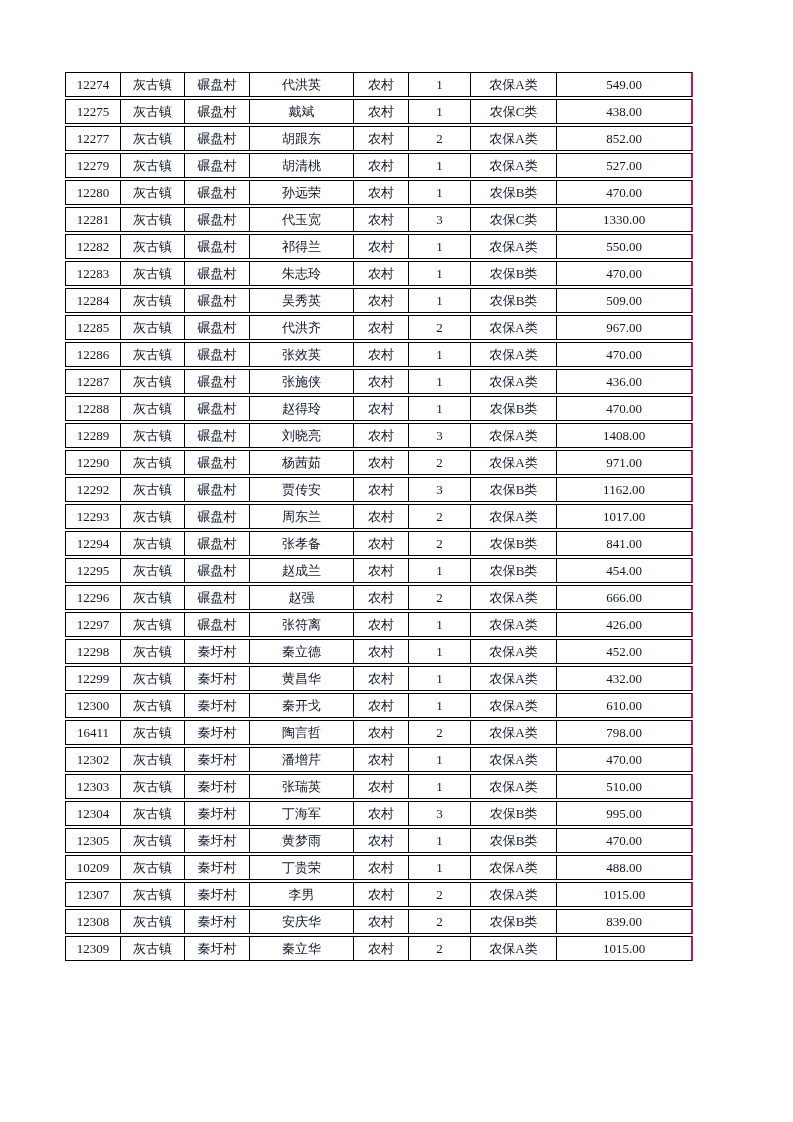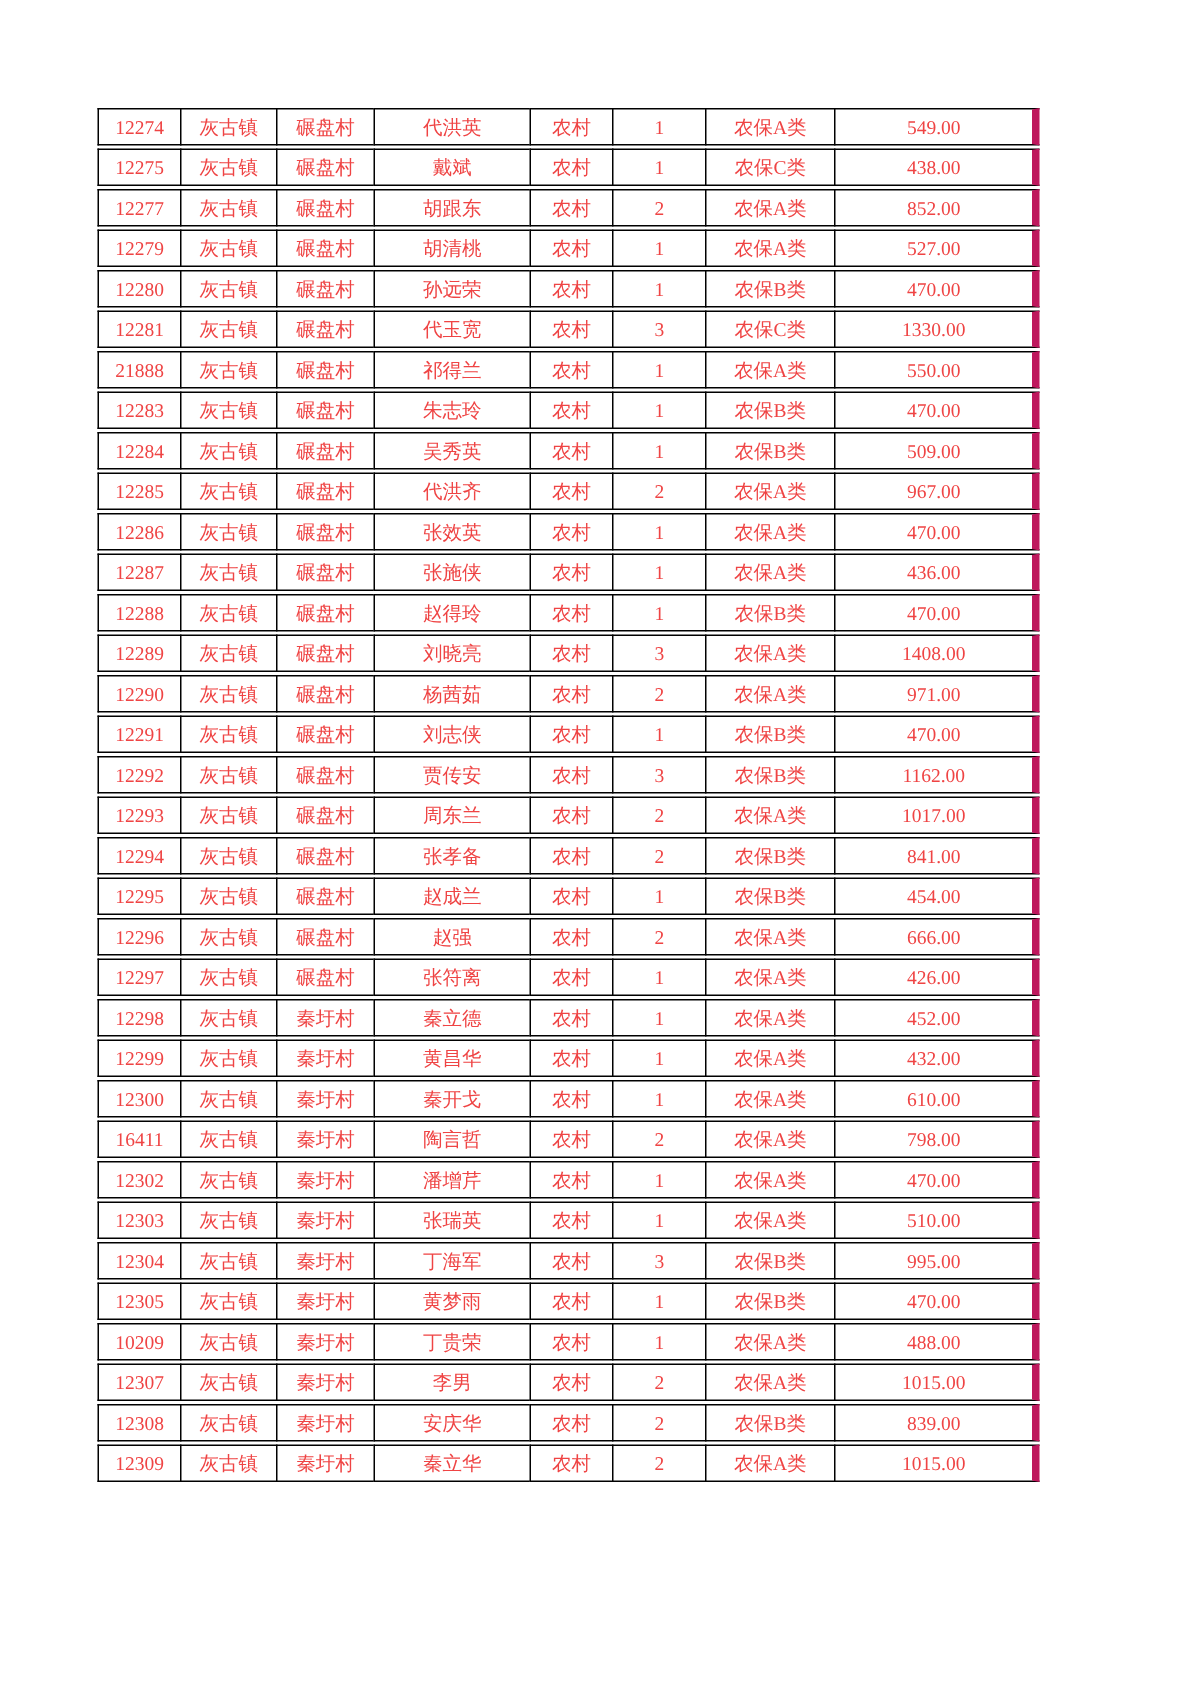--- a/index.html
+++ b/index.html
@@ -7,21 +7,21 @@
     padding: 0;
     background: #ffffff;
   }
   .page {
     position: relative;
     width: 793px;
     height: 1118px;
     background: #ffffff;
     overflow: hidden;
     font-family: "Liberation Serif", serif;
-    color: #ef4444;
+    color: #0f172a;
   }
   table.data-table {
     position: absolute;
     left: 65px;
     top: 70px;
     width: 628px;
     border-collapse: separate;
     border-spacing: 0 2px;
     table-layout: fixed;
   }
@@ -32,21 +32,21 @@
     padding: 0;
     text-align: center;
     vertical-align: middle;
     font-family: "Liberation Serif", serif;
     font-size: 13px;
     line-height: 23px;
     white-space: nowrap;
     overflow: hidden;
   }
   table.data-table td:last-child {
-    border-right: 5px solid #be185d;
+    border-right: 2px solid #be185d;
   }
   col.c-id       { width: 55px; }
   col.c-town     { width: 64px; }
   col.c-village  { width: 65px; }
   col.c-name     { width: 104px; }
   col.c-type     { width: 55px; }
   col.c-count    { width: 62px; }
   col.c-category { width: 86px; }
   col.c-amount   { width: 137px; }
 </style>
@@ -120,21 +120,21 @@
           <td>12281</td>
           <td>灰古镇</td>
           <td>碾盘村</td>
           <td>代玉宽</td>
           <td>农村</td>
           <td>3</td>
           <td>农保C类</td>
           <td>1330.00</td>
         </tr>
         <tr>
-          <td>21888</td>
+          <td>12282</td>
           <td>灰古镇</td>
           <td>碾盘村</td>
           <td>祁得兰</td>
           <td>农村</td>
           <td>1</td>
           <td>农保A类</td>
           <td>550.00</td>
         </tr>
         <tr>
           <td>12283</td>
@@ -208,30 +208,20 @@
         </tr>
         <tr>
           <td>12290</td>
           <td>灰古镇</td>
           <td>碾盘村</td>
           <td>杨茜茹</td>
           <td>农村</td>
           <td>2</td>
           <td>农保A类</td>
           <td>971.00</td>
-        </tr>
-        <tr>
-          <td>12291</td>
-          <td>灰古镇</td>
-          <td>碾盘村</td>
-          <td>刘志侠</td>
-          <td>农村</td>
-          <td>1</td>
-          <td>农保B类</td>
-          <td>470.00</td>
         </tr>
         <tr>
           <td>12292</td>
           <td>灰古镇</td>
           <td>碾盘村</td>
           <td>贾传安</td>
           <td>农村</td>
           <td>3</td>
           <td>农保B类</td>
           <td>1162.00</td>

